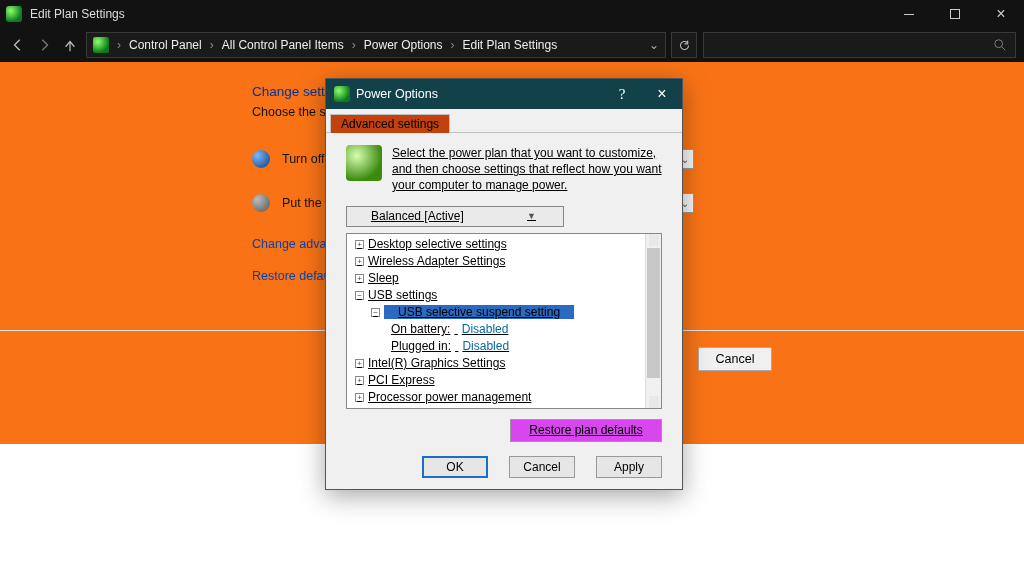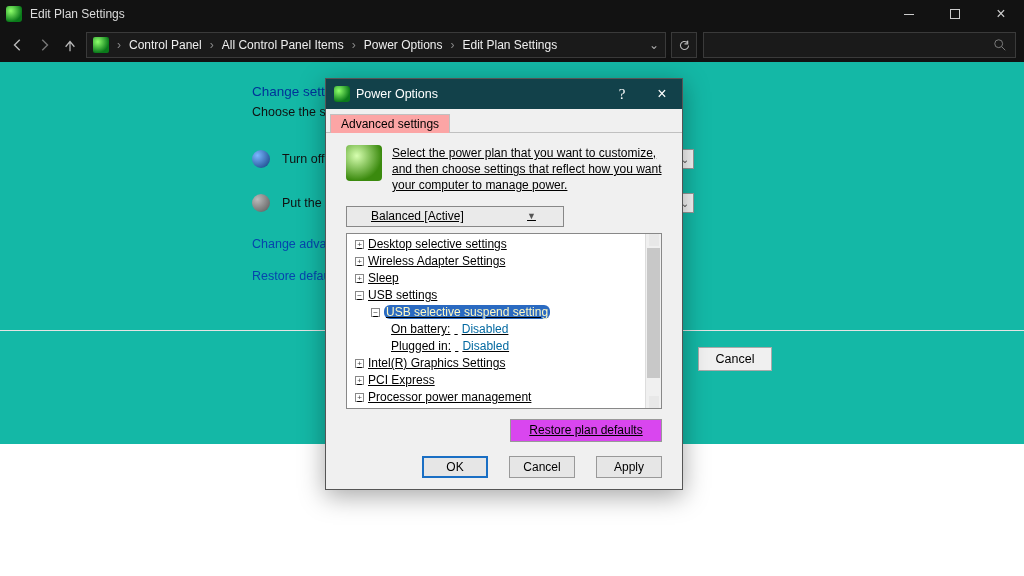--- a/index.html
+++ b/index.html
@@ -51,21 +51,21 @@
     background:#1a1a1a; border:1px solid #3a3a3a; color:#bbb; margin-left:-1px;
   }
   .search {
     flex: 1; height: 26px; background: #1a1a1a; border: 1px solid #3a3a3a;
     display: flex; align-items: center; justify-content: flex-end; padding: 0 8px; color:#777;
   }
   .search .mag { width:14px; height:14px; }
 
   
   .content {
-    position: absolute; left: 0; top: 62px; right: 0; bottom: 0; background: #14b8a6;
+    position: absolute; left: 0; top: 62px; right: 0; bottom: 0; background: #f97316;
     padding: 22px 0 0 252px; color: #111; font-size: 12.5px;
   }
   .content h1 { font-weight: 400; color: #003399; font-size: 13.5px; margin-bottom: 6px; }
   .content .sub { margin-bottom: 30px; }
 
   .row { display:flex; align-items:center; gap:12px; margin-bottom:24px; }
   .row .ricon { width:18px; height:18px; border-radius:50%; }
   .row .ricon.disp { background: radial-gradient(circle at 30% 30%, #7bb7ff, #0b3a7a); }
   .row .ricon.sleep { background: radial-gradient(circle at 30% 30%, #bbb, #555); }
   .row .drop {
@@ -92,21 +92,21 @@
     padding-left:8px; font-size:12.5px;
   }
   .dlg-title .dlg-icon {
     width:16px; height:16px; margin-right:6px; background:radial-gradient(circle at 30% 30%,#8eff6b,#0a7a1a 70%); border-radius:3px;
   }
   .dlg-title .right { margin-left:auto; display:flex; }
   .dlg-title .hbtn { width:40px; height:30px; display:flex; align-items:center; justify-content:center; font-size:15px; }
   .dlg-title .help { font-family: Georgia, serif; }
 
   .tabstrip { height:24px; border-bottom:1px solid #c0c0c0; padding:4px 4px 0 4px; display:flex; background:#f0f0f0;}
-  .tab { background:#fca5a5; border:1px solid #c0c0c0; border-bottom:none; padding:2px 10px; font-size:12px; position:relative; top:1px; }
+  .tab { background:#c2410c; border:1px solid #c0c0c0; border-bottom:none; padding:2px 10px; font-size:12px; position:relative; top:1px; }
   
   .dlg-body { flex:1; background:#f0f0f0; padding:12px 20px 0 20px; font-size:12px; display:flex; flex-direction:column;text-decoration:underline;}
   .desc { display:flex; gap:10px; margin-bottom:12px; }
   .desc .plug {
     width:36px; height:36px; flex:none;
     background: radial-gradient(circle at 30% 30%, #d7ffb0, #3b8a0e 70%);
     border-radius:4px;
   }
   .desc p { line-height:1.35; }
 
@@ -125,21 +125,21 @@
     background:#e8e8e8;
   }
   .tree .sbar::before { top:0; }
   .tree .sbar::after { bottom:0; }
   .tree .thumb { position:absolute; left:1px; right:1px; top:14px; height:130px; background:#c8c8c8; }
   .tree ul { list-style:none; padding:2px 0 0 4px; }
   .tree li { display:flex; align-items:center; gap:4px; height:17px; white-space:nowrap; padding-left:4px;}
   .tree li .toggle { width:9px; height:9px; border:1px solid #888; font-size:8px; line-height:7px; text-align:center; color:#444; }
   .tree li.level1 { padding-left: 20px; }
   .tree li.level2 { padding-left: 40px; }
-  .tree .sel { background:#2a6ac1; color:#fef9c3; padding:0 2px;border-radius:6px; }
+  .tree .sel { background:#2a6ac1; color:#000000; padding:0 14px; }
   .tree .vlink { color:#0369a1; }
 
   .restore { align-self:flex-end; width:152px; height:23px; margin-top:10px; background:#d946ef; border:1px solid #999; font-size:12px;}
 
   .dlg-btns { display:flex; justify-content:flex-end; gap:21px; padding:14px 20px; }
   .dlg-btns button { width:66px; height:22px; background:#e6e6e6; border:1px solid #999; font-size:12px; }
   .dlg-btns button.primary { border:2px solid #1a6fc4; }
 </style>
 </head>
 <body>

